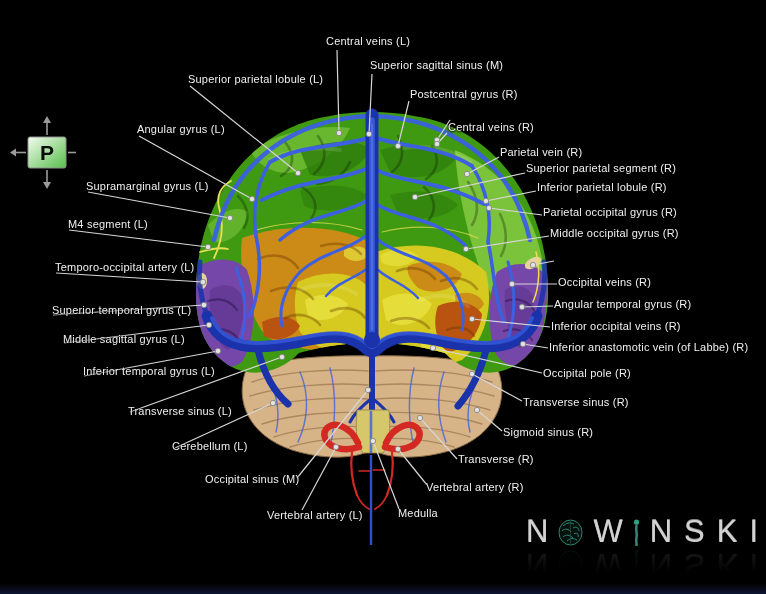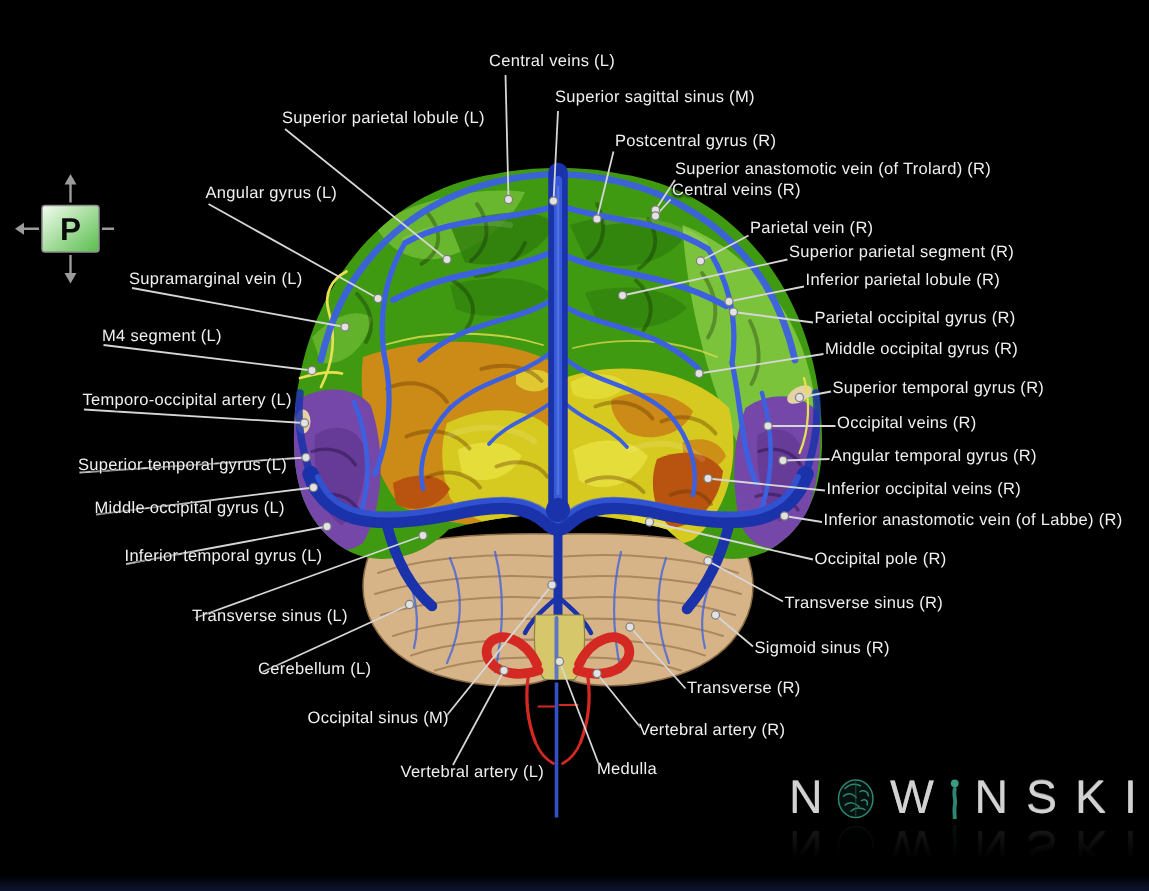--- a/index.html
+++ b/index.html
@@ -291,36 +291,34 @@
       <circle class="dot" cx="398" cy="449" r="2.7"></circle>
         <circle class="dot" cx="336" cy="447" r="2.7"></circle>
       <circle class="dot" cx="373" cy="441" r="2.7"></circle>
     </g>
   </svg>
 
   <div class="label" style="left:326px;top:35px">Central veins (L)</div>
   <div class="label" style="left:370px;top:59px">Superior sagittal sinus (M)</div>
   <div class="label" style="left:188px;top:73px">Superior parietal lobule (L)</div>
   <div class="label" style="left:410px;top:88px">Postcentral gyrus (R)</div>
-  <div class="label" style="left:450px;top:107px">Superior anastomotic vein (of Trolard) (R)</div>
   <div class="label" style="left:448px;top:121px">Central veins (R)</div>
   <div class="label" style="left:137px;top:123px">Angular gyrus (L)</div>
   <div class="label" style="left:500px;top:146px">Parietal vein (R)</div>
   <div class="label" style="left:526px;top:162px">Superior parietal segment (R)</div>
   <div class="label" style="left:537px;top:181px">Inferior parietal lobule (R)</div>
-  <div class="label" style="left:86px;top:180px">Supramarginal vein (L)</div>
+  <div class="label" style="left:86px;top:180px">Supramarginal gyrus (L)</div>
   <div class="label" style="left:543px;top:206px">Parietal occipital gyrus (R)</div>
   <div class="label" style="left:68px;top:218px">M4 segment (L)</div>
   <div class="label" style="left:550px;top:227px">Middle occipital gyrus (R)</div>
   <div class="label" style="left:55px;top:261px">Temporo-occipital artery (L)</div>
-  <div class="label" style="left:555px;top:253px">Superior temporal gyrus (R)</div>
   <div class="label" style="left:558px;top:276px">Occipital veins (R)</div>
   <div class="label" style="left:52px;top:304px">Superior temporal gyrus (L)</div>
   <div class="label" style="left:554px;top:298px">Angular temporal gyrus (R)</div>
-  <div class="label" style="left:63px;top:333px">Middle occipital gyrus (L)</div>
+  <div class="label" style="left:63px;top:333px">Middle sagittal gyrus (L)</div>
   <div class="label" style="left:551px;top:320px">Inferior occipital veins (R)</div>
   <div class="label" style="left:549px;top:341px">Inferior anastomotic vein (of Labbe) (R)</div>
   <div class="label" style="left:83px;top:365px">Inferior temporal gyrus (L)</div>
   <div class="label" style="left:543px;top:367px">Occipital pole (R)</div>
   <div class="label" style="left:128px;top:405px">Transverse sinus (L)</div>
   <div class="label" style="left:523px;top:396px">Transverse sinus (R)</div>
   <div class="label" style="left:503px;top:426px">Sigmoid sinus (R)</div>
   <div class="label" style="left:172px;top:440px">Cerebellum (L)</div>
   <div class="label" style="left:458px;top:453px">Transverse (R)</div>
   <div class="label" style="left:205px;top:473px">Occipital sinus (M)</div>

